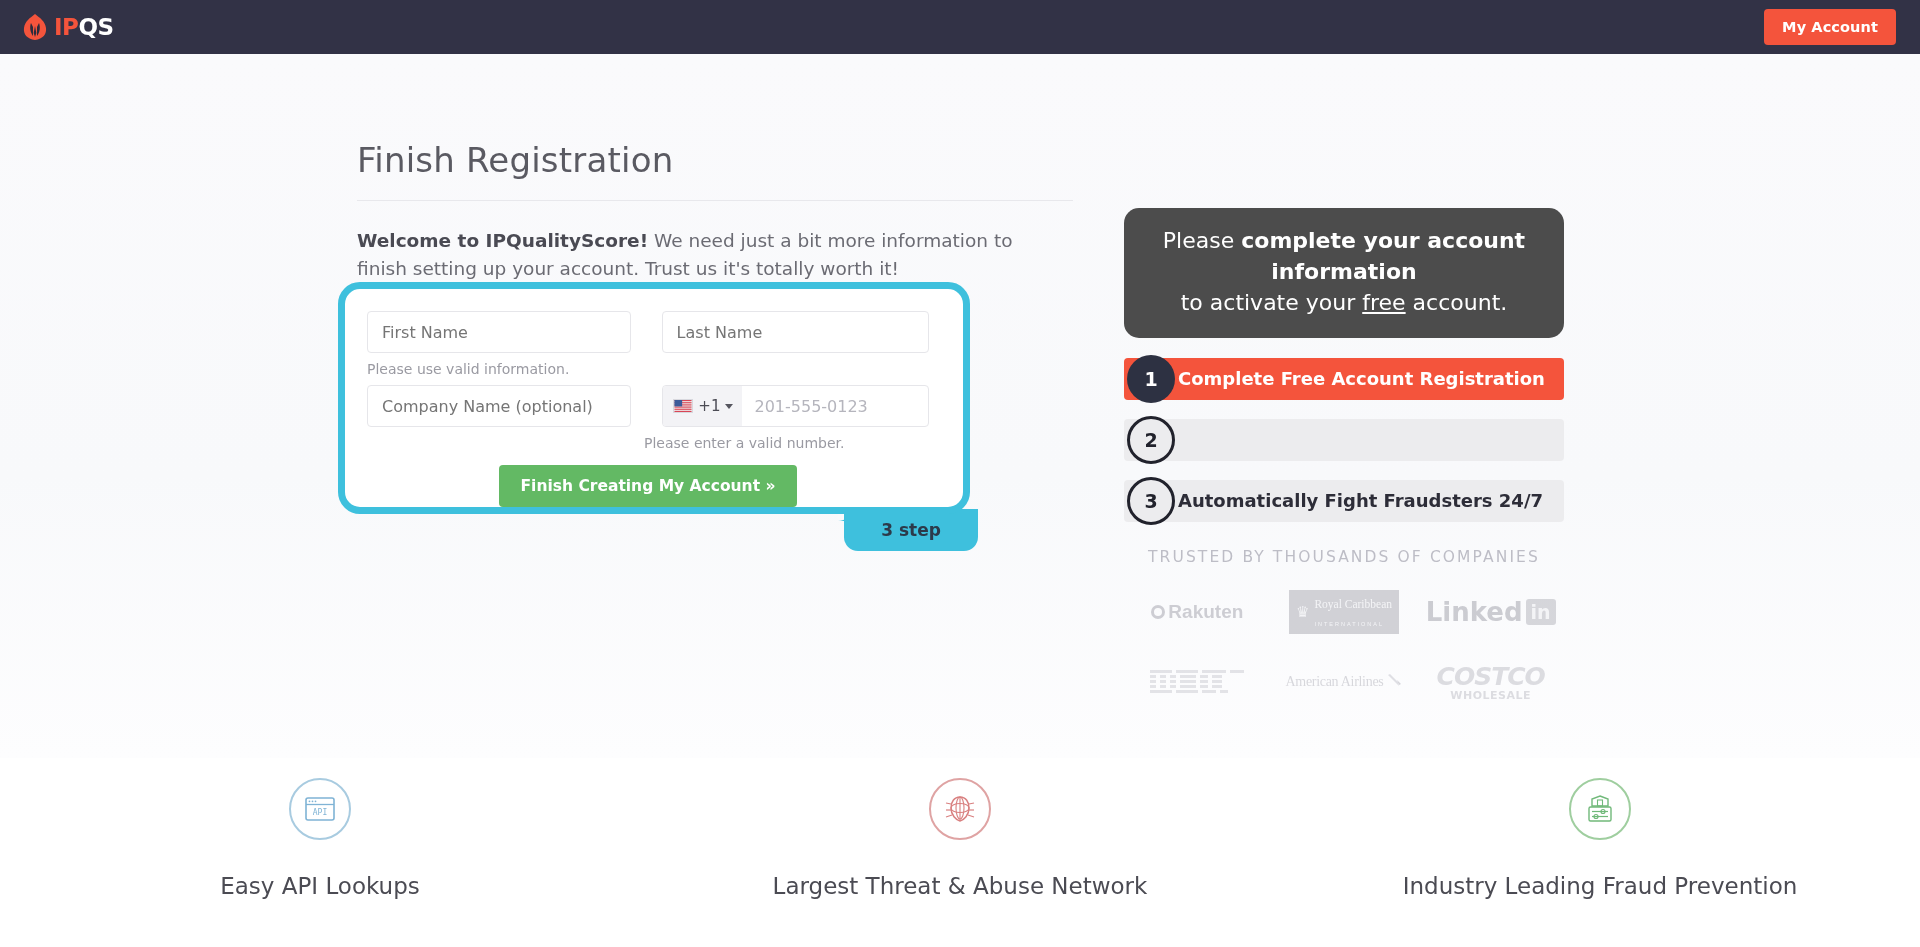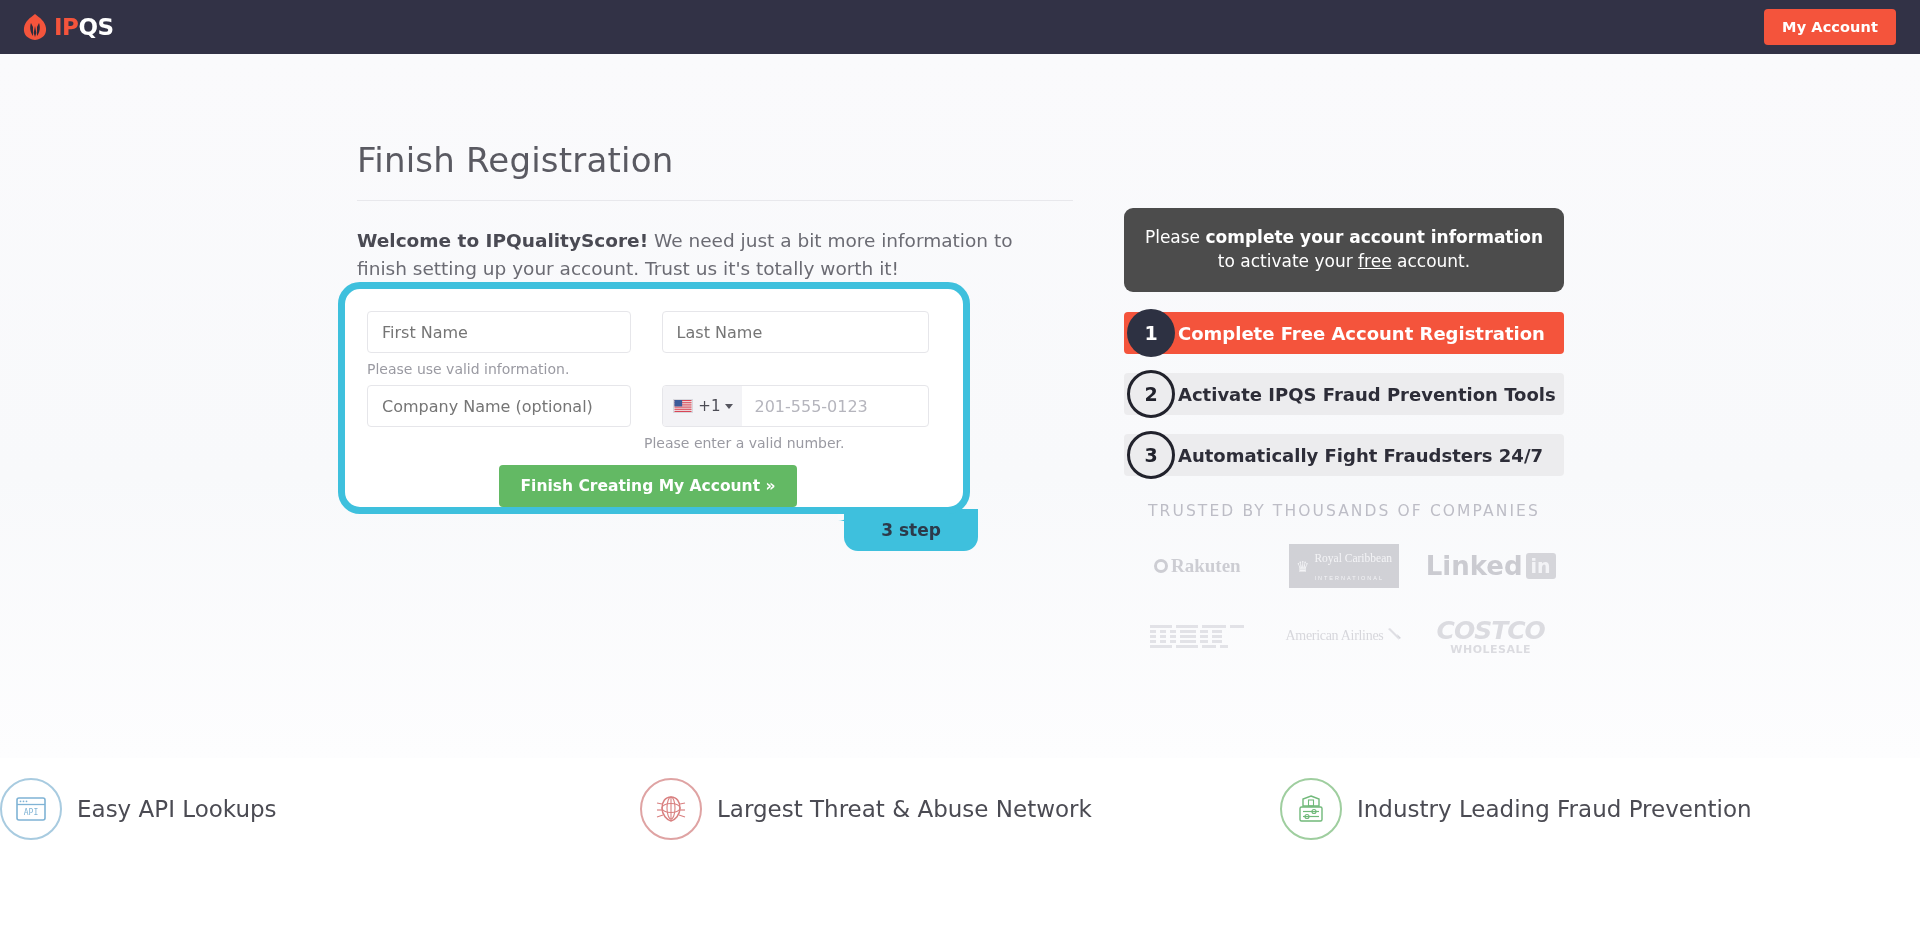--- a/index.html
+++ b/index.html
@@ -237,25 +237,25 @@
 
   
   .right-col {
     position: absolute;
     left: 1124px;
     top: 154px;
     width: 440px;
   }
   .notice {
     background: #4c4c4c;
-    border-radius: 9px;
+    border-radius: 15px;
     color: #ffffff;
     text-align: center;
     padding: 17px 20px 19px 20px;
-    font-size: 17px;
+    font-size: 22px;
     line-height: 1.42;
     font-family: "DejaVu Sans", sans-serif;
   }
   .notice b { font-weight: bold; }
   .notice u { text-decoration: underline; }
 
   .steps { margin-top: 20px; }
   .step-item {
     position: relative;
     height: 42px;
@@ -307,21 +307,21 @@
     grid-template-columns: 1fr 1fr 1fr;
     row-gap: 28px;
     align-items: center;
     justify-items: center;
   }
   .client-logo { opacity: 0.55; }
 
   .rakuten {
     display: flex; align-items: center; gap: 3px;
     color: #a9a9b2; font-size: 19px; font-weight: bold;
-    font-family: Liberation Serif, serif;
+    font-family: Liberation Sans, sans-serif;
   }
   .rak-o {
     width: 14px; height: 14px; border-radius: 50%;
     border: 3px solid #a9a9b2; display: inline-block;
   }
   .rc-box {
     background: #b0b0b8; color: #f0f0f3;
     padding: 4px 7px; display: flex; align-items: center; gap: 5px;
   }
   .rc-crown { font-size: 15px; line-height: 1; }
@@ -360,23 +360,23 @@
     width: 1920px;
     height: 189px;
     background: #ffffff;
     display: flex;
     align-items: flex-start;
     padding-top: 20px;
   }
   .feature {
     flex: 1;
     display: flex;
-    flex-direction: row;
-    align-items: center;
-    gap: 15px;
+    flex-direction: column;
+    align-items: center;
+    gap: 33px;
   }
   .feature-circle {
     width: 62px; height: 62px;
     border-radius: 50%;
     display: flex; align-items: center; justify-content: center;
   }
   .feature-label {
     font-size: 23px;
     color: #4b4b53;
     font-family: "DejaVu Sans", sans-serif;
@@ -466,21 +466,20 @@
         <span>to activate your </span><u>free</u><span> account.</span>
       </div>
 
       <div class="steps">
         <div class="step-item active">
           <span class="step-num filled">1</span>
           <span>Complete Free Account Registration</span>
         </div>
         <div class="step-item inactive">
           <span class="step-num hollow">2</span>
-          <span>Activate IPQS Fraud Prevention Tools</span>
         </div>
         <div class="step-item inactive">
           <span class="step-num hollow">3</span>
           <span>Automatically Fight Fraudsters 24/7</span>
         </div>
       </div>
 
       <div class="trusted">TRUSTED BY THOUSANDS OF COMPANIES</div>
 
       <div class="logo-grid">

